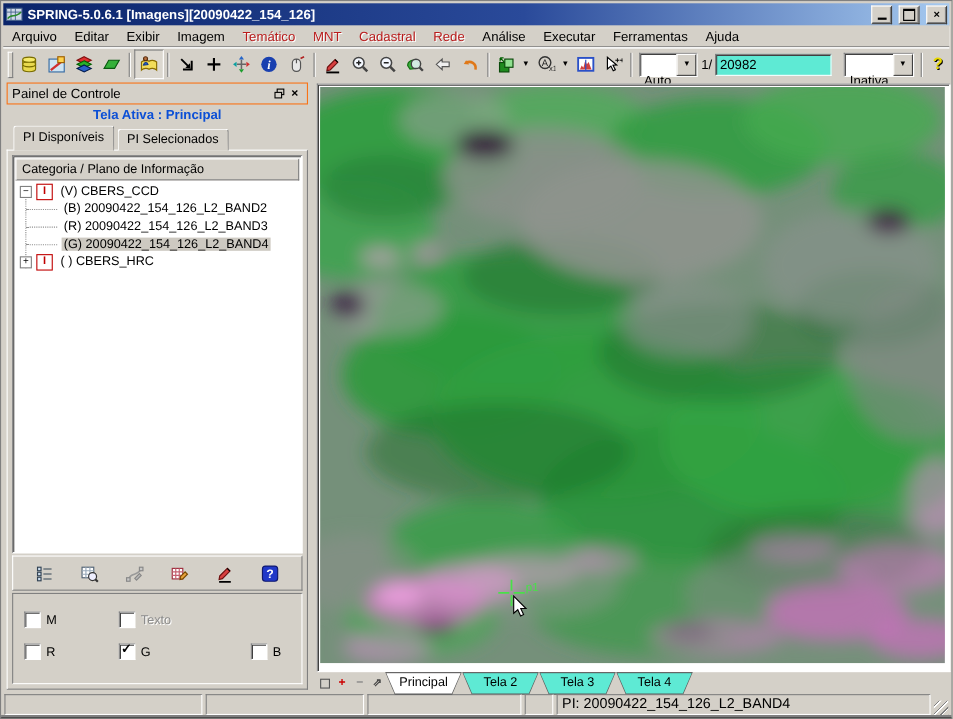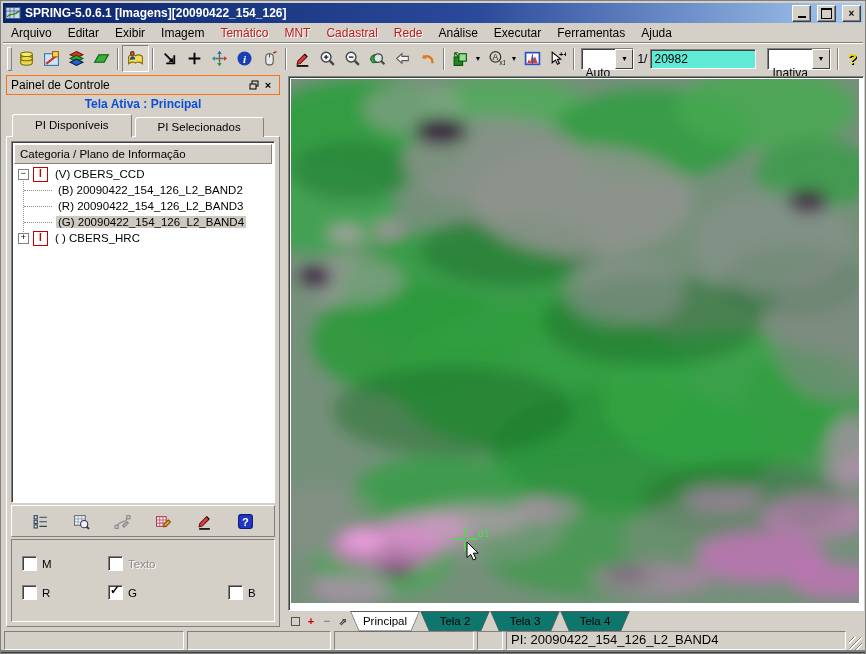--- a/index.html
+++ b/index.html
@@ -43,21 +43,21 @@
   .helpq{color:#e8d800;font-weight:bold;font-size:15px;text-shadow:1px 1px 0 #000;margin:0 6px;}
 
   
   .panel{position:absolute;top:72px;left:3px;width:278px;bottom:24px;}
   .phdr{position:absolute;top:2px;left:2px;right:2px;height:18px;display:flex;align-items:center;
     border:1px solid #f97316;padding:0 4px;}
   .phdr-title{flex:1;font-size:12px;}
   .phbtn{width:14px;height:13px;display:flex;align-items:center;justify-content:center;font-size:11px;font-weight:bold;}
   .active-screen{position:absolute;top:24px;left:0;right:0;text-align:center;font-weight:bold;color:#0b4fd6;font-size:12px;}
   .ptabs{position:absolute;top:42px;left:8px;height:22px;display:flex;align-items:flex-end;z-index:2;}
-  .ptab{height:19px;line-height:19px;padding:0 22px;font-size:11.5px;background:#d4d0c8;
+  .ptab{height:19px;line-height:19px;padding:0 8px;font-size:11.5px;background:#d4d0c8;
     border:1px solid #808080;border-bottom:none;border-top-color:#fff;border-left-color:#fff;
     border-radius:3px 3px 0 0;margin-right:3px;position:relative;top:0;}
   .ptab.active{height:22px;line-height:21px;z-index:3;}
   .tabpane{position:absolute;top:63px;left:2px;right:2px;bottom:2px;
     border:1px solid;border-color:#fff #808080 #808080 #fff;background:#d4d0c8;}
   .treebox{position:absolute;top:4px;left:4px;right:4px;height:360px;background:#fff;
     border:1px solid;border-color:#808080 #fff #fff #808080;box-shadow:inset 1px 1px 0 #404040;}
   .treehdr{margin:2px;height:18px;line-height:18px;background:#d4d0c8;padding:0 5px;font-size:11.5px;
     border:1px solid;border-color:#fff #808080 #808080 #fff;}
   .treebody{position:relative;font-size:11.5px;}
@@ -89,21 +89,21 @@
     border:1px solid;border-color:#808080 #fff #fff #808080;box-shadow:inset 1px 1px 0 #404040;}
   .viewport svg{position:absolute;left:2px;top:2px;}
 
   
   .tabbar{position:absolute;left:287px;right:3px;top:609px;height:22px;display:flex;align-items:center;gap:2px;}
   .tb-ico{width:14px;height:16px;display:flex;align-items:center;justify-content:center;font-size:11px;font-weight:bold;}
   .sq{width:7px;height:7px;border:1px solid #555;}
   .btab{position:relative;height:21px;min-width:70px;background:#5a5a5a;
     clip-path:polygon(0 0,100% 0,calc(100% - 9px) 100%,9px 100%);margin-left:-2px;}
   .btab:first-of-type{margin-left:6px;}
-  .btab .inner{position:absolute;inset:1px;background:#0f766e;text-align:center;line-height:18px;font-size:11.5px;
+  .btab .inner{position:absolute;inset:1px;background:#5eead4;text-align:center;line-height:18px;font-size:11.5px;
     clip-path:polygon(0 0,100% 0,calc(100% - 8.2px) 100%,8.2px 100%);}
   .btab.active{z-index:2;}
   .btab.active .inner{background:#fff;}
 
   
   .statusbar{position:absolute;left:2px;right:2px;bottom:3px;height:19px;display:flex;align-items:center;gap:3px;padding:0 1px;}
   .scell{height:17px;border:1px solid;border-color:#808080 #fff #fff #808080;}
   .scell.pi{flex:1;display:flex;align-items:flex-start;padding:0 4px;font-size:13px;white-space:nowrap;}
   .gripcorner{width:13px;height:13px;align-self:flex-end;
     background:repeating-linear-gradient(135deg,transparent 0 3px,#808080 3px 4px,#fff 4px 5px);}

